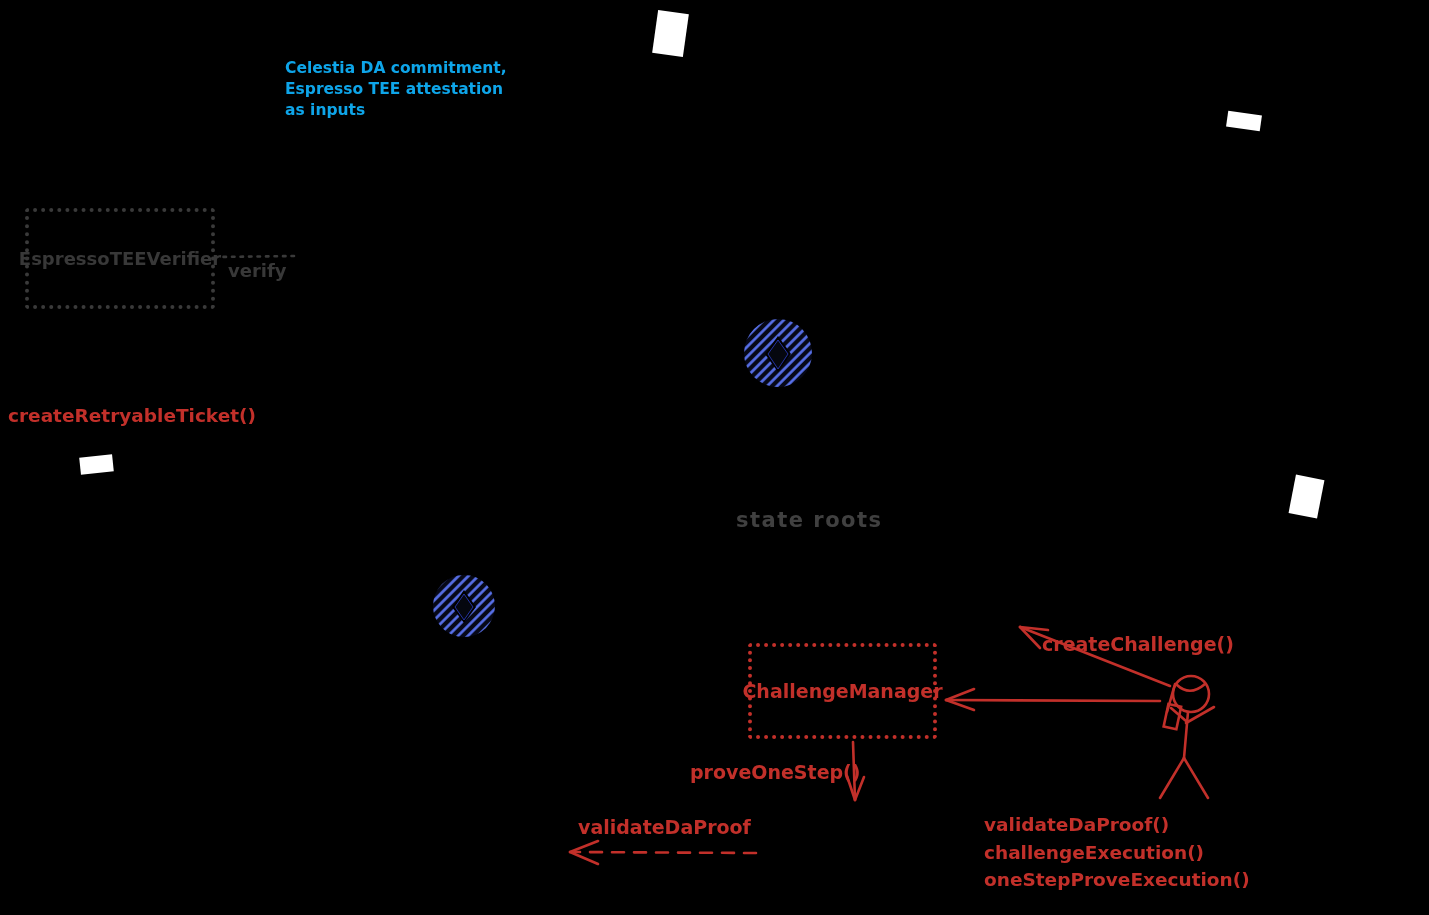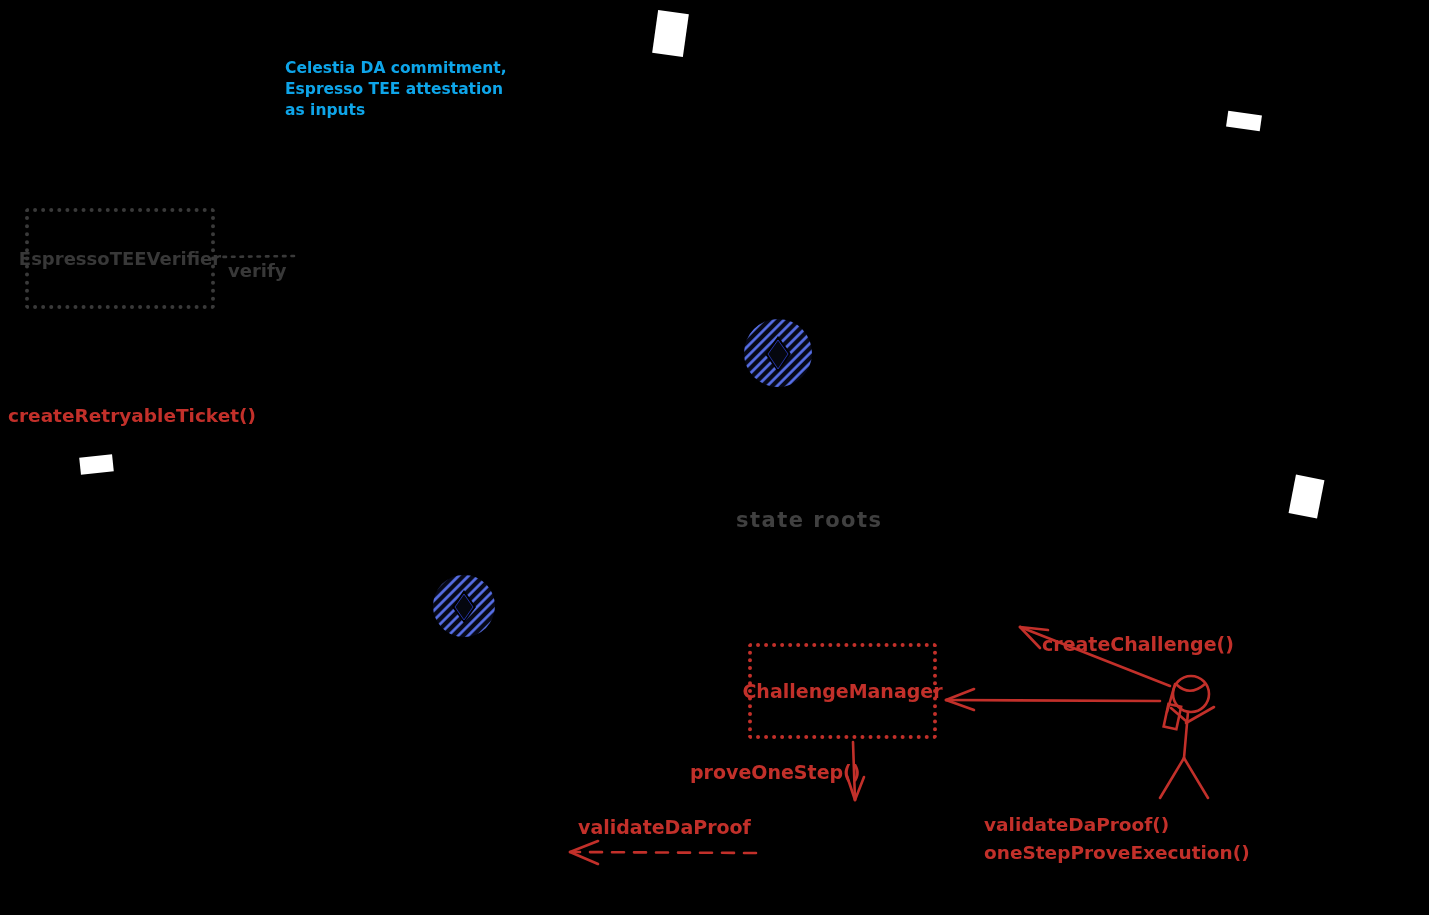--- a/index.html
+++ b/index.html
@@ -143,16 +143,17 @@
 
   <div class="lbl red" id="create-challenge-label">createChallenge()</div>
 
 
   <div class="lbl red" id="prove-one-step-label">proveOneStep()</div>
 
   <div class="lbl red" id="validate-da-proof-label">validateDaProof</div>
 
   <div class="lbl red multiline" id="bisect-label">
     <div>validateDaProof()</div>
+    <div>challengeExecution()</div>
     <div>oneStepProveExecution()</div>
   </div>
 
 </div>
 
 </body></html>

